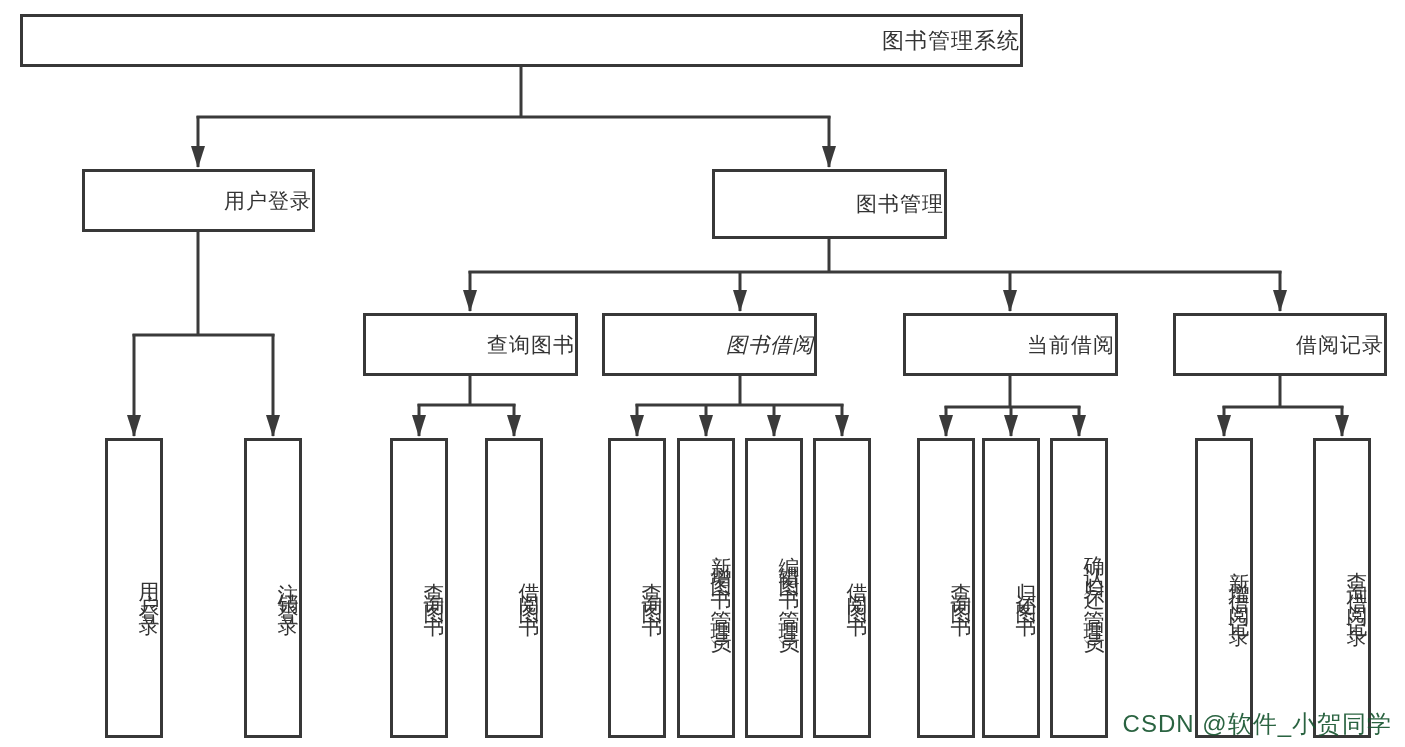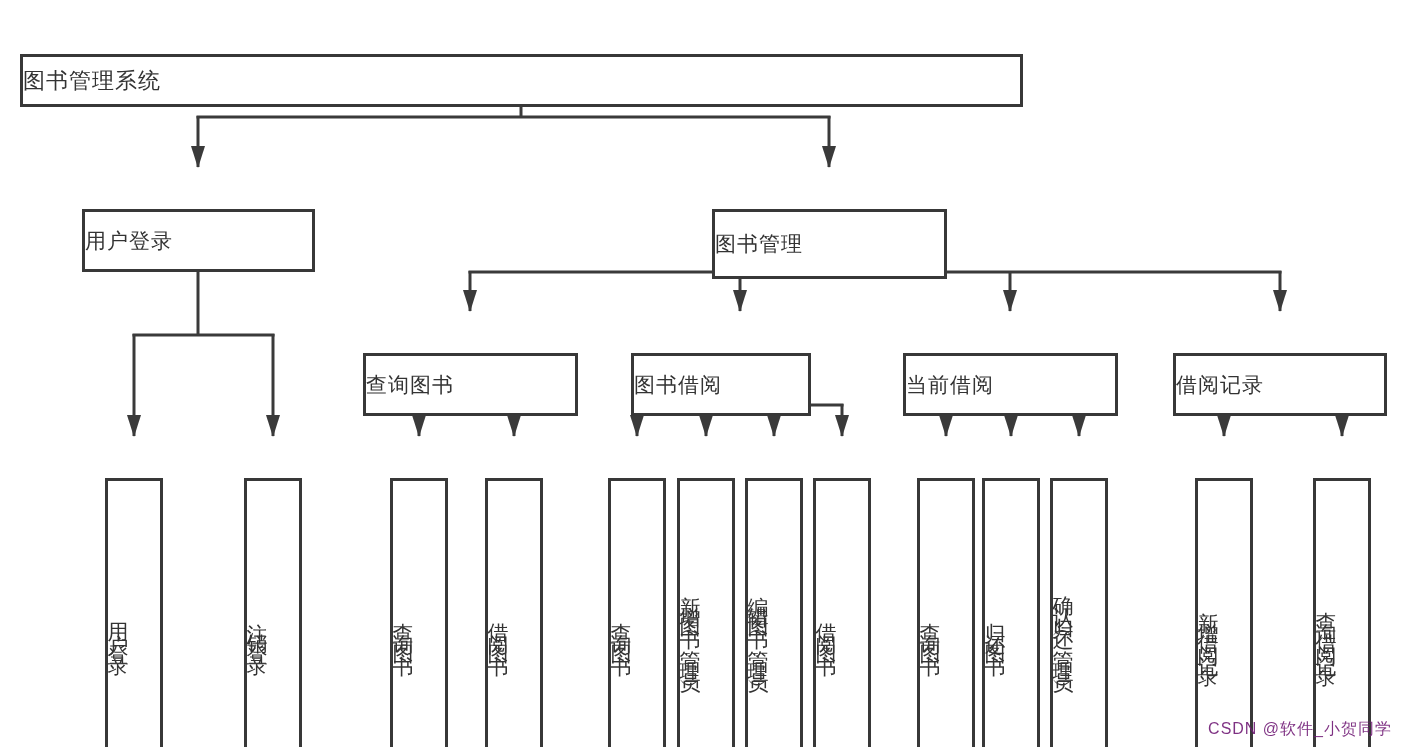--- a/index.html
+++ b/index.html
@@ -19,61 +19,60 @@
     z-index: 1;
   }
   #connectors line { stroke: #3a3a3a; stroke-width: 3; }
   .box {
     position: absolute;
     background: #fff;
     border: 3px solid #383838;
     box-sizing: border-box;
     display: flex;
     align-items: center;
-    justify-content: flex-start;
+    justify-content: flex-end;
     z-index: 2;
-    margin-top: 40px;
   }
   .hbox { font-size: 21px; letter-spacing: 1px; }
   .root-box { font-size: 22px; letter-spacing: 1px; }
   .vbox { top: 438px; width: 58px; height: 300px; }
   .vbox .vtext {
     writing-mode: vertical-rl;
     font-size: 21px;
     letter-spacing: 11px;
     line-height: 1;
     white-space: nowrap;
   }
   
   #n-root   { left: 20px;   top: 14px;  width: 1003px; height: 53px; }
   #n-login  { left: 82px;   top: 169px; width: 233px;  height: 63px; }
   #n-mgmt   { left: 712px;  top: 169px; width: 235px;  height: 70px; }
   #n-l3-0   { left: 363px;  top: 313px; width: 215px;  height: 63px; }
-  #n-l3-1   { left: 631px;  top: 313px; width: 180px;  height: 63px; }
+  #n-l3-1   { left: 602px;  top: 313px; width: 215px;  height: 63px; font-style: italic; }
   #n-l3-2   { left: 903px;  top: 313px; width: 215px;  height: 63px; }
   #n-l3-3   { left: 1173px; top: 313px; width: 214px;  height: 63px; }
   #lf-a1 { left: 105px; }
   #lf-a2 { left: 244px; }
   #lf-b1 { left: 390px; }
   #lf-b2 { left: 485px; }
   #lf-c1 { left: 608px; }
   #lf-c2 { left: 677px; }
   #lf-c3 { left: 745px; }
   #lf-c4 { left: 813px; }
   #lf-d1 { left: 917px; }
   #lf-d2 { left: 982px; }
   #lf-d3 { left: 1050px; }
   #lf-e1 { left: 1195px; }
   #lf-e2 { left: 1313px; }
   #watermark {
     position: absolute;
     right: 13px;
     bottom: 7px;
-    font-size: 16px;
-    color: #701a75;
+    font-size: 24px;
+    color: #14532d;
     opacity: 0.9;
     letter-spacing: 1px;
     z-index: 3;
     white-space: nowrap;
   }
 </style>
 </head>
 <body>
 
 <div id="canvas">

